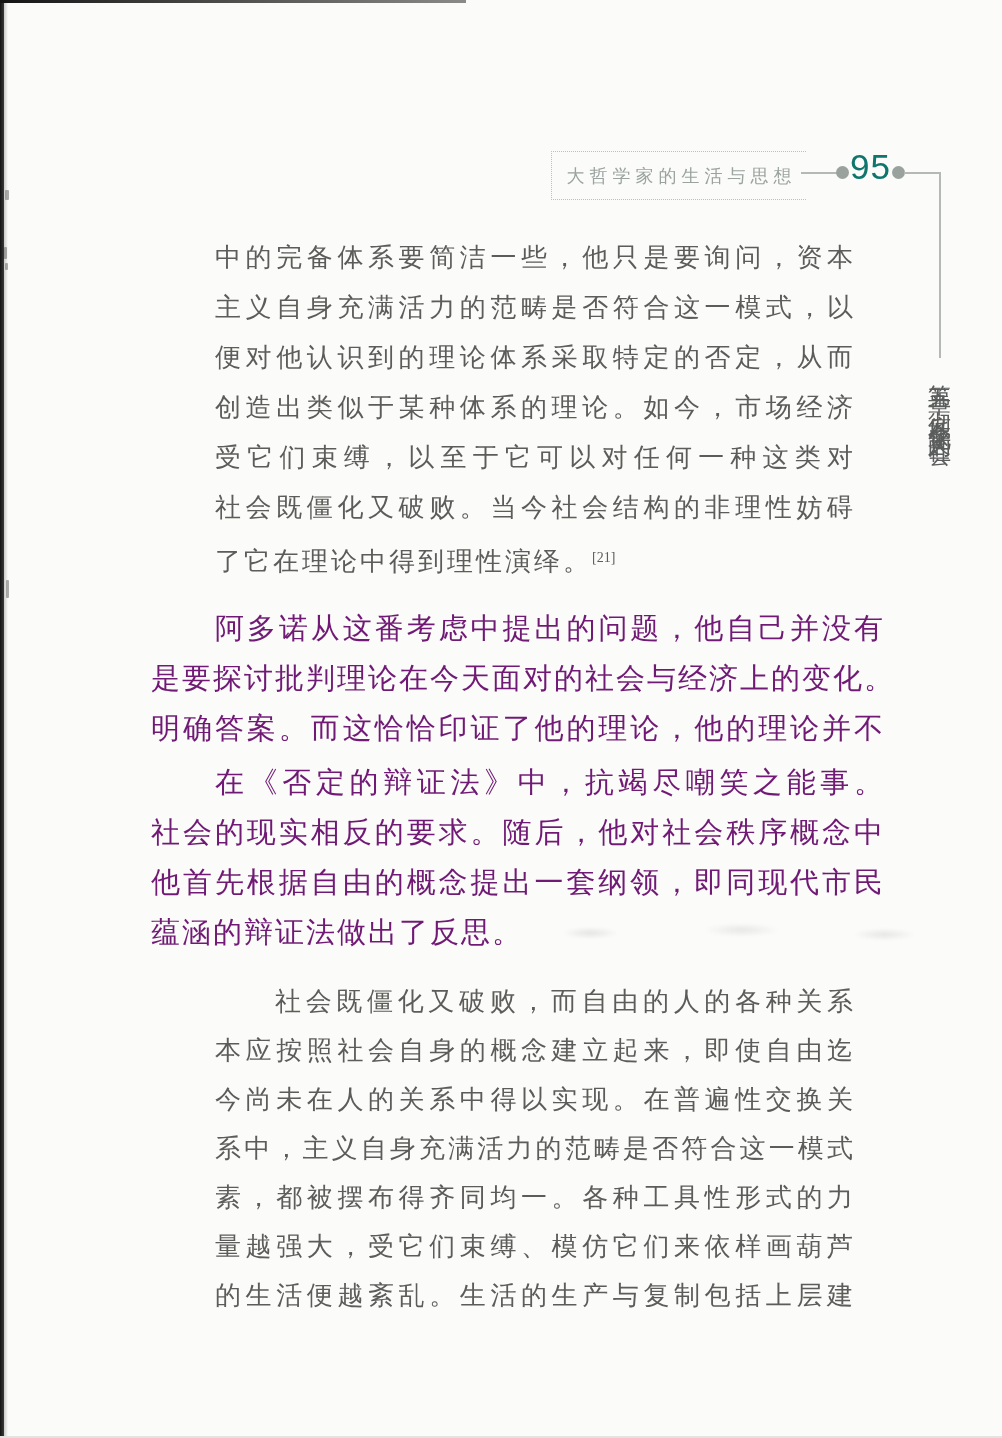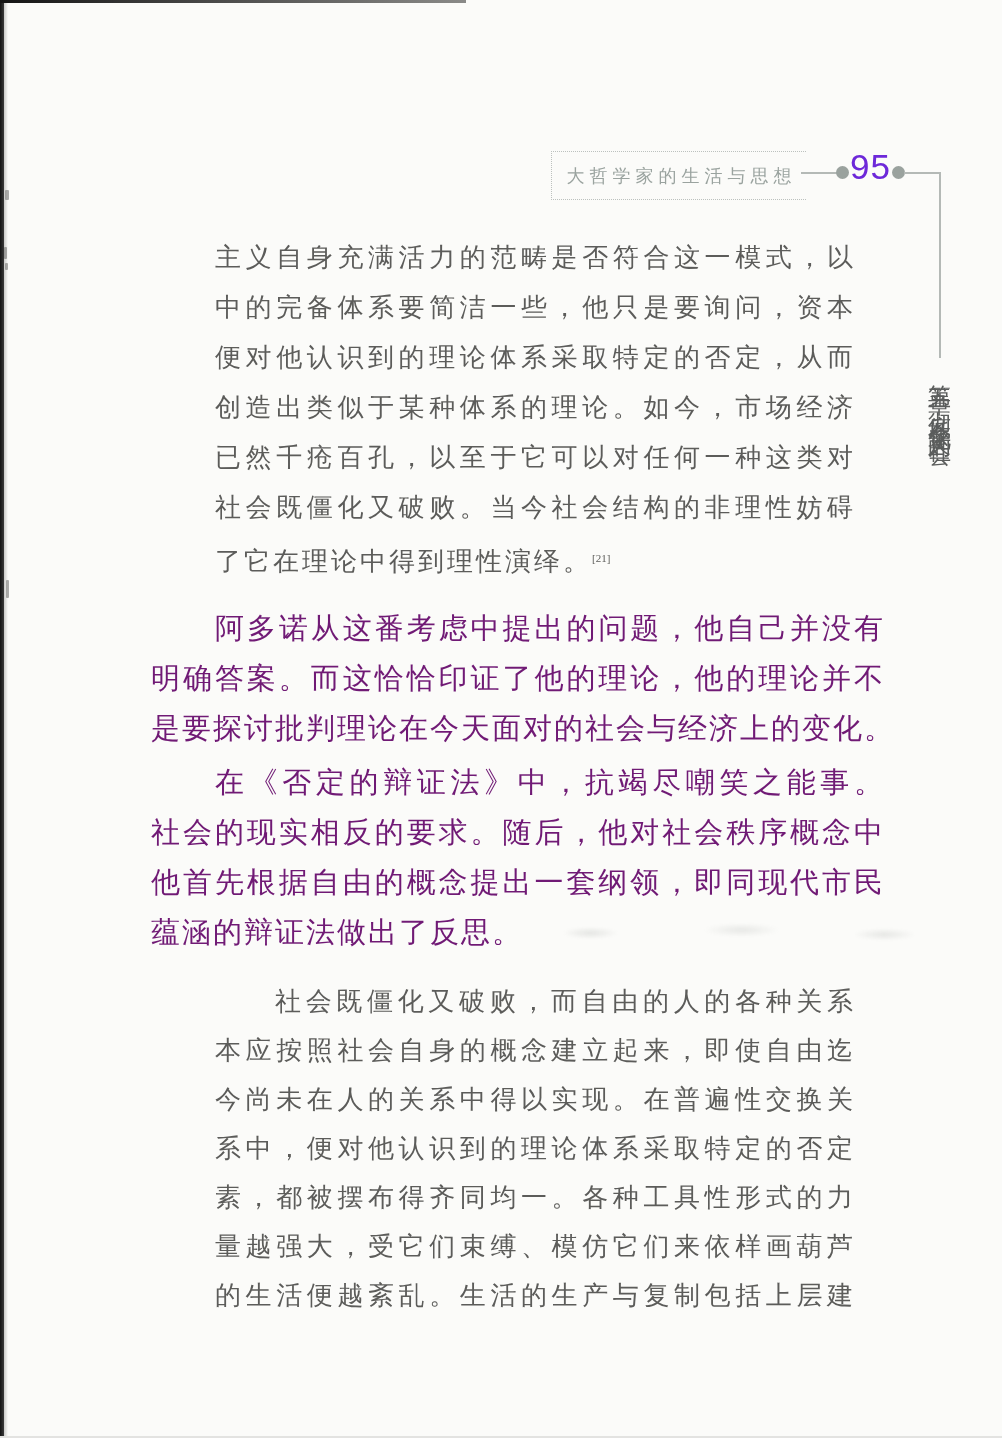--- a/index.html
+++ b/index.html
@@ -36,21 +36,21 @@
   .hline{position:absolute;height:2px;background:#b4b9b6;}
   .hline1{left:801px;top:172px;width:36px;}
   .hline2{left:904px;top:172px;width:36px;}
   .vline{position:absolute;left:939px;top:172px;width:2px;height:186px;background:#b4b9b6;}
   .dot{position:absolute;width:13px;height:13px;border-radius:50%;background:#9aa29e;}
   .dot1{left:836px;top:166px;}
   .dot2{left:892px;top:166px;}
   .page-number{
     position:absolute;left:850px;top:147px;
     font-family:"Liberation Sans","DejaVu Sans",sans-serif;
-    font-size:35px;font-weight:400;color:#6d28d9;letter-spacing:1px;
+    font-size:35px;font-weight:400;color:#0f766e;letter-spacing:1px;
   }
   
   .chapter-vertical{
     position:absolute;left:924px;top:366px;height:360px;
     writing-mode:vertical-rl;text-orientation:upright;
     font-size:23px;letter-spacing:4px;color:#5b5d5c;white-space:nowrap;
   }
   .chapter-vertical .chapter-title{margin-inline-start:15px;}
   
   .tblock{position:absolute;}
@@ -59,21 +59,21 @@
   .quote{left:215px;width:641px;font-size:26px;color:#5c5c5a;letter-spacing:3px;}
   .quote1{top:233px;line-height:50px;}
   .quote2{top:977px;line-height:49px;}
   .para{left:151px;width:734px;font-size:29px;color:#701a75;letter-spacing:2px;line-height:50px;}
   .para1{top:603px;}
   .para2{top:757px;}
   .ind-para{text-indent:64px;}
   .ind-quote{text-indent:60px;}
   .footnote-ref{
     font-family:"Liberation Serif","DejaVu Serif",serif;
-    font-size:11px;letter-spacing:0;vertical-align:8px;color:#5c5c5a;
+    font-size:14px;letter-spacing:0;vertical-align:8px;color:#5c5c5a;
   }
 </style>
 </head>
 <body>
 
 <div class="page">
 
   <div class="edge-left"></div>
   <div class="edge-left-soft"></div>
   <div class="edge-top"></div>
@@ -92,45 +92,45 @@
   <div class="page-number">95</div>
   <div class="dot dot2"></div>
   <div class="hline hline2"></div>
   <div class="vline"></div>
 
   <div class="chapter-vertical">
     <span class="chapter-label">第五章</span><span class="chapter-title">彻底社会化了的社会</span>
   </div>
 
   <div class="tblock quote quote1">
+    <span class="line">中的完备体系要简洁一些，他只是要询问，资本</span>
     <span class="line">主义自身充满活力的范畴是否符合这一模式，以</span>
-    <span class="line">中的完备体系要简洁一些，他只是要询问，资本</span>
     <span class="line">便对他认识到的理论体系采取特定的否定，从而</span>
     <span class="line">创造出类似于某种体系的理论。如今，市场经济</span>
-    <span class="line">已然千疮百孔，以至于它可以对任何一种这类对</span>
+    <span class="line">受它们束缚，以至于它可以对任何一种这类对</span>
     <span class="line">社会既僵化又破败。当今社会结构的非理性妨碍</span>
     <span class="line nojust"><span>了它在理论中得到理性演绎。</span><sup class="footnote-ref">[21]</sup></span>
   </div>
 
   <div class="tblock para para1">
     <span class="line ind-para">阿多诺从这番考虑中提出的问题，他自己并没有</span>
+    <span class="line">是要探讨批判理论在今天面对的社会与经济上的变化。</span>
     <span class="line">明确答案。而这恰恰印证了他的理论，他的理论并不</span>
-    <span class="line">是要探讨批判理论在今天面对的社会与经济上的变化。</span>
   </div>
 
   <div class="tblock para para2">
     <span class="line ind-para">在《否定的辩证法》中，抗竭尽嘲笑之能事。</span>
     <span class="line">社会的现实相反的要求。随后，他对社会秩序概念中</span>
     <span class="line">他首先根据自由的概念提出一套纲领，即同现代市民</span>
     <span class="line nojust">蕴涵的辩证法做出了反思。</span>
   </div>
 
   <div class="tblock quote quote2">
     <span class="line ind-quote">社会既僵化又破败，而自由的人的各种关系</span>
     <span class="line">本应按照社会自身的概念建立起来，即使自由迄</span>
     <span class="line">今尚未在人的关系中得以实现。在普遍性交换关</span>
-    <span class="line">系中，便对他认识到的理论体系采取特定的否定</span>
+    <span class="line">系中，主义自身充满活力的范畴是否符合这一模式</span>
     <span class="line">素，都被摆布得齐同均一。各种工具性形式的力</span>
     <span class="line">量越强大，受它们束缚、模仿它们来依样画葫芦</span>
     <span class="line">的生活便越紊乱。生活的生产与复制包括上层建</span>
   </div>
 
 </div>
 
 </body></html>

